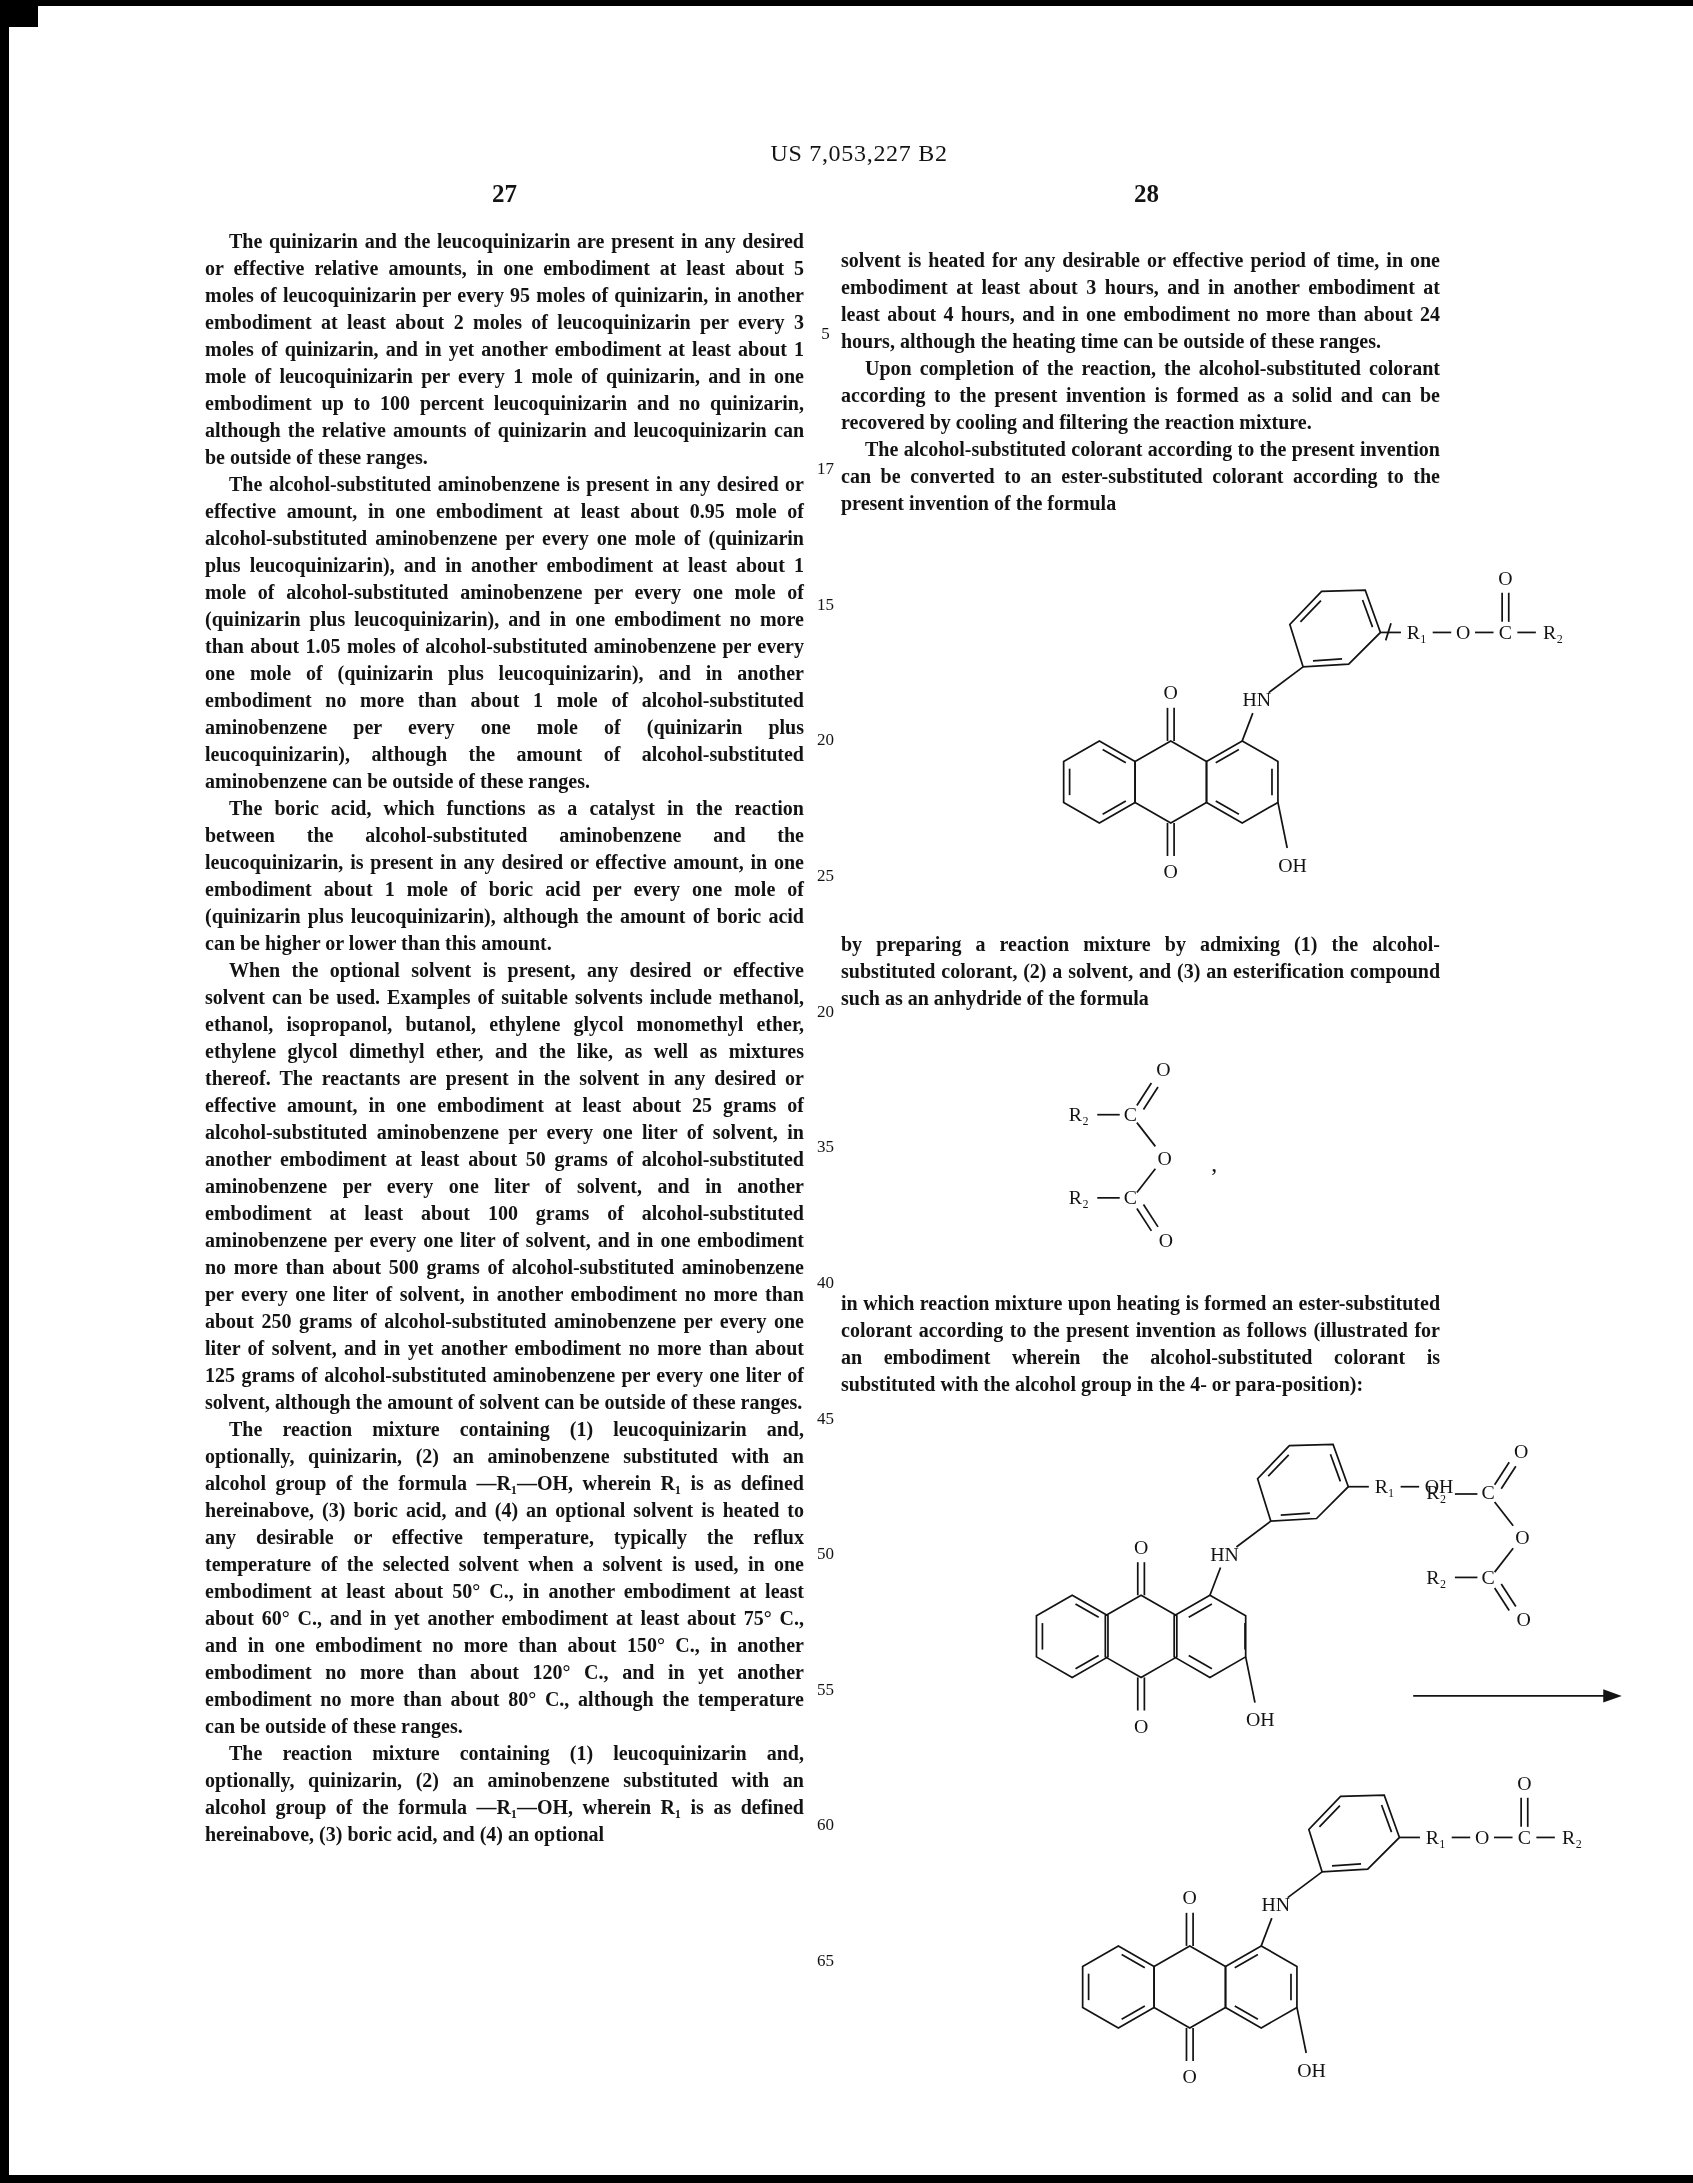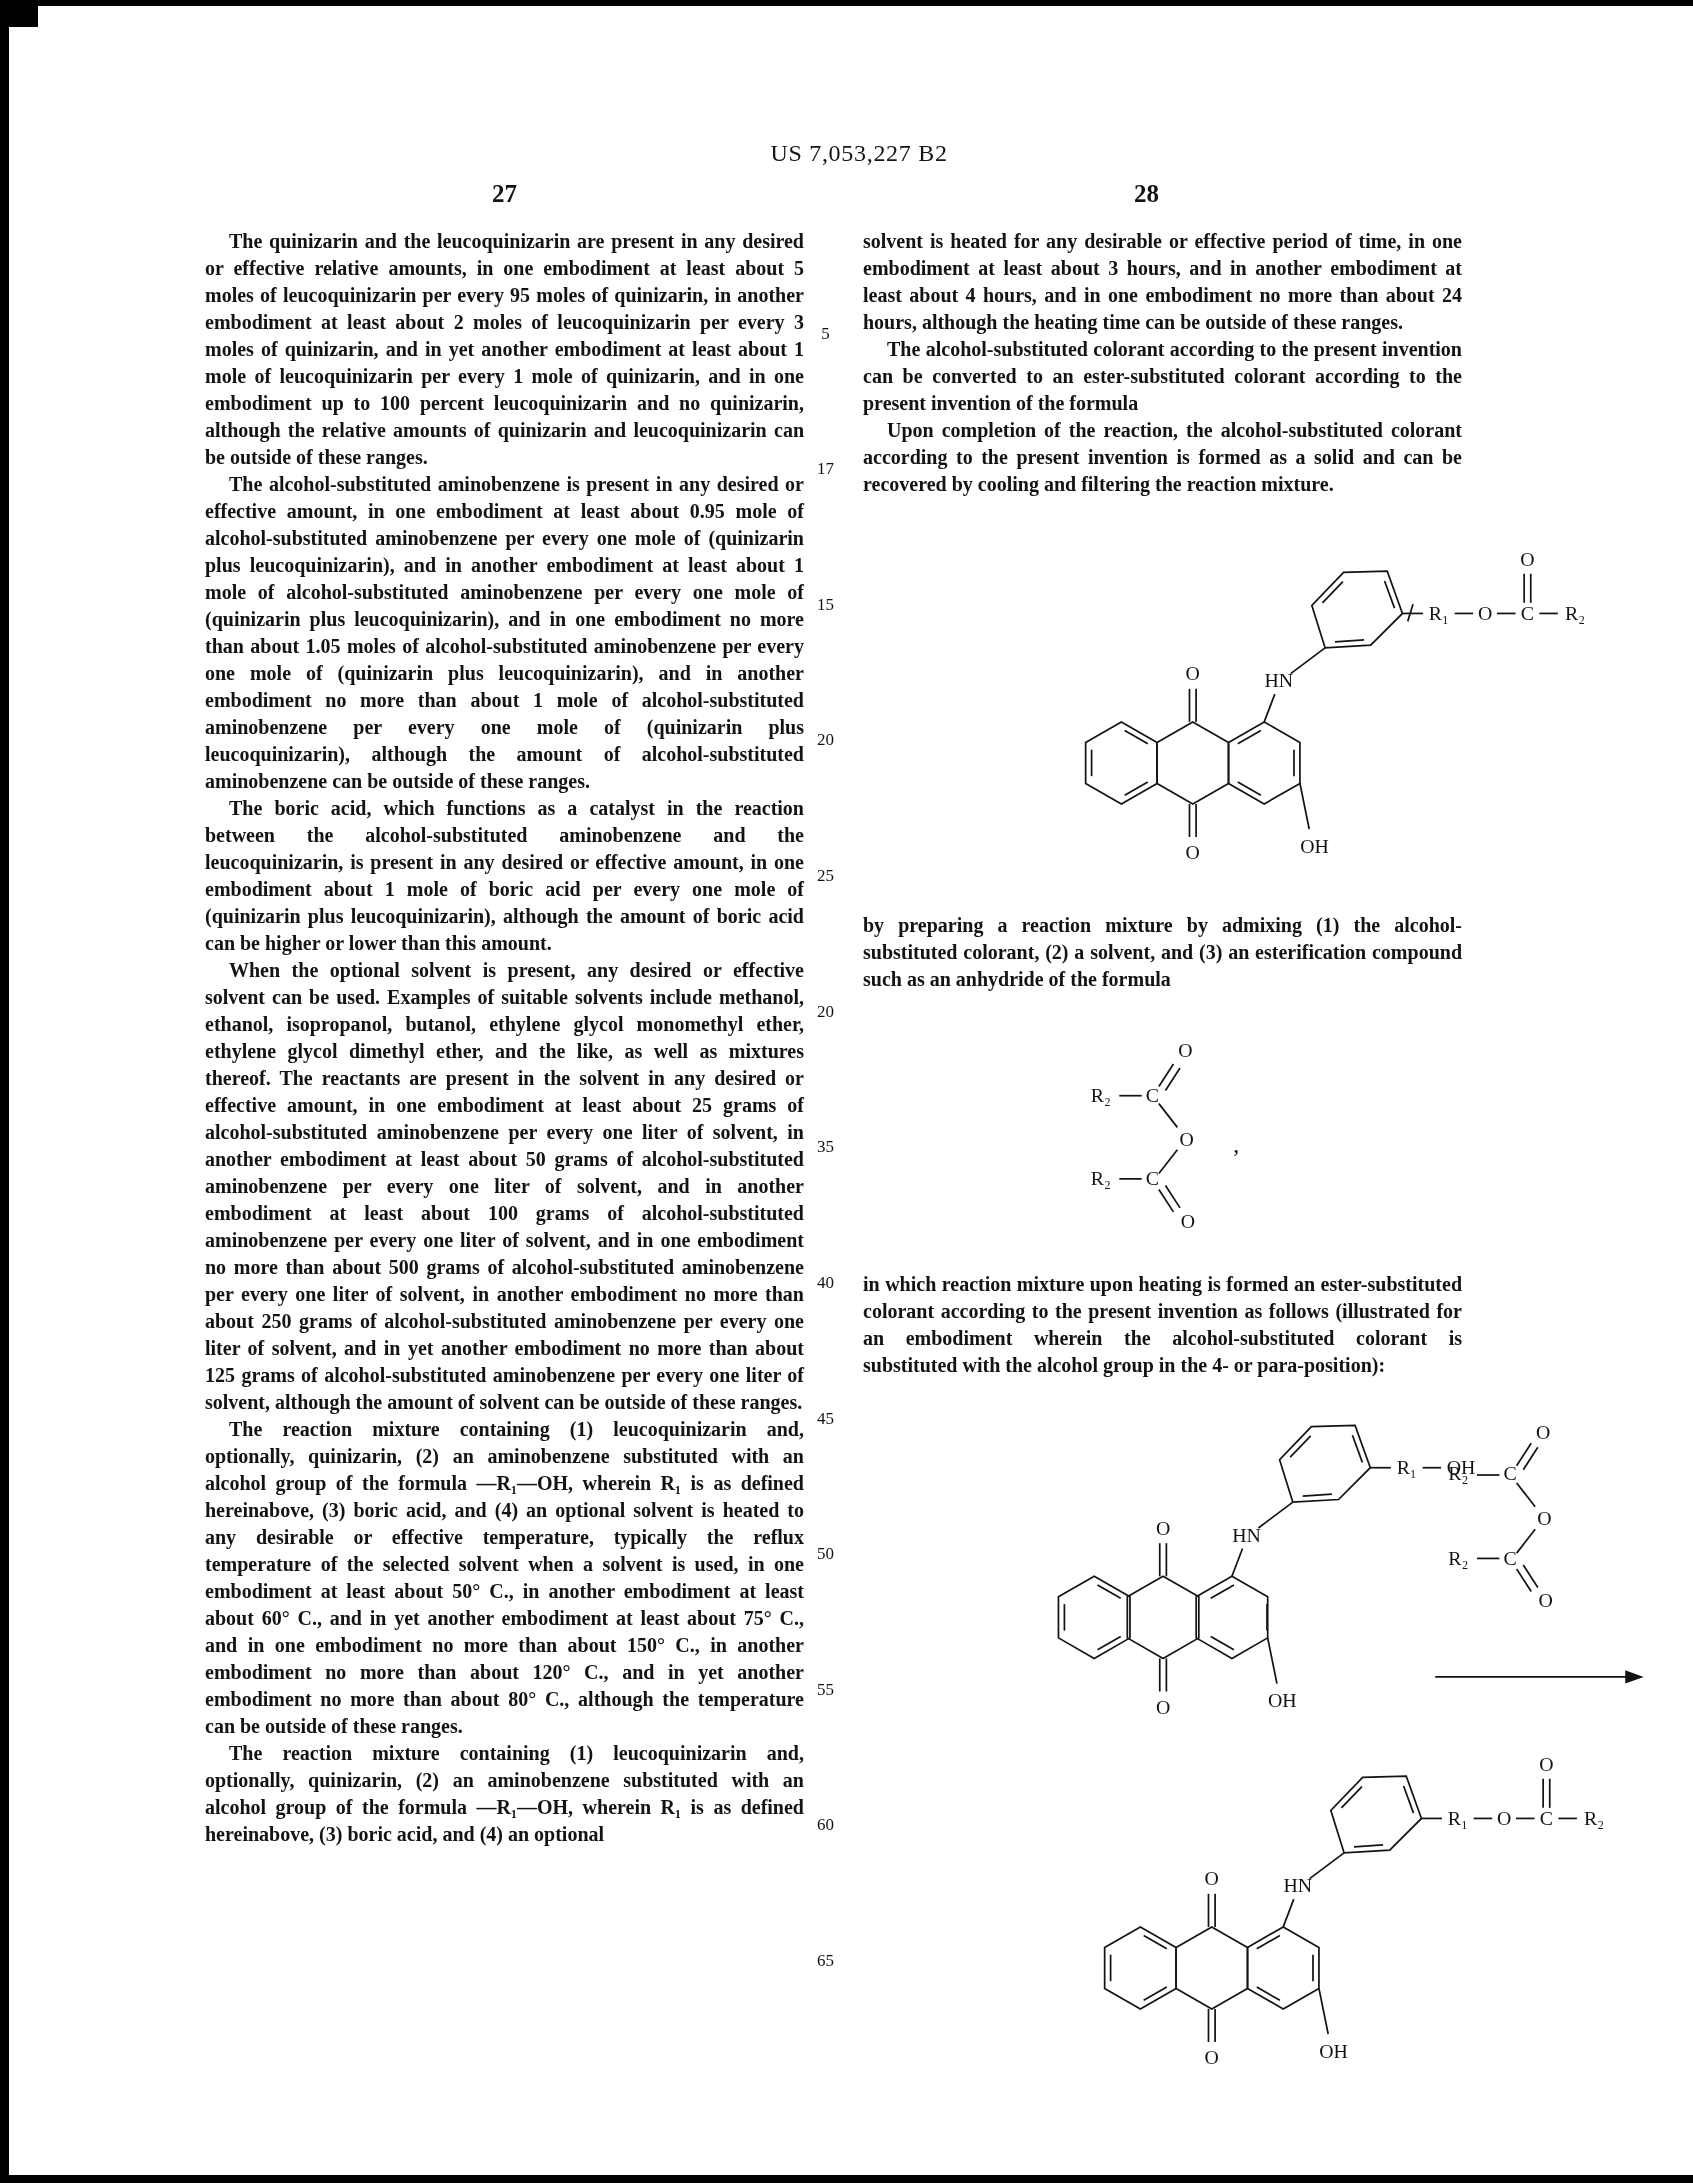--- a/index.html
+++ b/index.html
@@ -21,21 +21,21 @@
   }
   .col-num{position:absolute;top:180px;font-size:25px;font-weight:bold;text-align:center;width:599px;}
   #col-num-left{left:205px;}
   #col-num-right{left:847px;}
 
   .col{
     position:absolute;top:228px;width:599px;
     font-size:20px;line-height:27px;text-align:justify;
   }
   #left-col{left:205px;}
-  #right-col{left:863px;}
+  #right-col{left:841px;margin-top:19px;}
   .col p{margin:0;font-weight:bold;}
   .col p.indent{text-indent:24px;}
 
   .gutter-num{
     position:absolute;left:801px;width:49px;text-align:center;
     font-size:17px;line-height:20px;
   }
 
   svg.structure{display:block;}
   #svg-ester{margin:40px 0 30px 179px;}
@@ -79,22 +79,22 @@
   <p class="indent">The quinizarin and the leucoquinizarin are present in any desired or effective relative amounts, in one embodiment at least about 5 moles of leucoquinizarin per every 95 moles of quinizarin, in another embodiment at least about 2 moles of leucoquinizarin per every 3 moles of quinizarin, and in yet another embodiment at least about 1 mole of leucoquinizarin per every 1 mole of quinizarin, and in one embodiment up to 100 percent leucoquinizarin and no quinizarin, although the relative amounts of quinizarin and leucoquinizarin can be outside of these ranges.</p>
   <p class="indent">The alcohol-substituted aminobenzene is present in any desired or effective amount, in one embodiment at least about 0.95 mole of alcohol-substituted aminobenzene per every one mole of (quinizarin plus leucoquinizarin), and in another embodiment at least about 1 mole of alcohol-substituted aminobenzene per every one mole of (quinizarin plus leucoquinizarin), and in one embodiment no more than about 1.05 moles of alcohol-substituted aminobenzene per every one mole of (quinizarin plus leucoquinizarin), and in another embodiment no more than about 1 mole of alcohol-substituted aminobenzene per every one mole of (quinizarin plus leucoquinizarin), although the amount of alcohol-substituted aminobenzene can be outside of these ranges.</p>
   <p class="indent">The boric acid, which functions as a catalyst in the reaction between the alcohol-substituted aminobenzene and the leucoquinizarin, is present in any desired or effective amount, in one embodiment about 1 mole of boric acid per every one mole of (quinizarin plus leucoquinizarin), although the amount of boric acid can be higher or lower than this amount.</p>
   <p class="indent">When the optional solvent is present, any desired or effective solvent can be used. Examples of suitable solvents include methanol, ethanol, isopropanol, butanol, ethylene glycol monomethyl ether, ethylene glycol dimethyl ether, and the like, as well as mixtures thereof. The reactants are present in the solvent in any desired or effective amount, in one embodiment at least about 25 grams of alcohol-substituted aminobenzene per every one liter of solvent, in another embodiment at least about 50 grams of alcohol-substituted aminobenzene per every one liter of solvent, and in another embodiment at least about 100 grams of alcohol-substituted aminobenzene per every one liter of solvent, and in one embodiment no more than about 500 grams of alcohol-substituted aminobenzene per every one liter of solvent, in another embodiment no more than about 250 grams of alcohol-substituted aminobenzene per every one liter of solvent, and in yet another embodiment no more than about 125 grams of alcohol-substituted aminobenzene per every one liter of solvent, although the amount of solvent can be outside of these ranges.</p>
   <p class="indent">The reaction mixture containing (1) leucoquinizarin and, optionally, quinizarin, (2) an aminobenzene substituted with an alcohol group of the formula —R₁—OH, wherein R₁ is as defined hereinabove, (3) boric acid, and (4) an optional solvent is heated to any desirable or effective temperature, typically the reflux temperature of the selected solvent when a solvent is used, in one embodiment at least about 50° C., in another embodiment at least about 60° C., and in yet another embodiment at least about 75° C., and in one embodiment no more than about 150° C., in another embodiment no more than about 120° C., and in yet another embodiment no more than about 80° C., although the temperature can be outside of these ranges.</p>
   <p class="indent">The reaction mixture containing (1) leucoquinizarin and, optionally, quinizarin, (2) an aminobenzene substituted with an alcohol group of the formula —R₁—OH, wherein R₁ is as defined hereinabove, (3) boric acid, and (4) an optional</p>
 </div>
 
 <div class="col" id="right-col">
   <p>solvent is heated for any desirable or effective period of time, in one embodiment at least about 3 hours, and in another embodiment at least about 4 hours, and in one embodiment no more than about 24 hours, although the heating time can be outside of these ranges.</p>
+  <p class="indent">Upon completion of the reaction, the alcohol-substituted colorant according to the present invention is formed as a solid and can be recovered by cooling and filtering the reaction mixture.</p>
   <p class="indent">The alcohol-substituted colorant according to the present invention can be converted to an ester-substituted colorant according to the present invention of the formula</p>
-  <p class="indent">Upon completion of the reaction, the alcohol-substituted colorant according to the present invention is formed as a solid and can be recovered by cooling and filtering the reaction mixture.</p>
 
   <svg class="structure" id="svg-ester" width="582" height="344" viewBox="0 0 880 520" style="font-size:30px">
     <g class="bond">
       <polygon points="120,278 174,309 174,371 120,402 66,371 66,309"></polygon>
       <line x1="125" y1="291" x2="160" y2="311"></line>
       <line x1="160" y1="369" x2="125" y2="389"></line>
       <line x1="75" y1="360" x2="75" y2="320"></line>
       <polygon points="228,278 282,309 282,371 228,402 174,371 174,309"></polygon>
       <polygon points="336,278 390,309 390,371 336,402 282,371 282,309"></polygon>
       <line x1="296" y1="311" x2="331" y2="291"></line>

